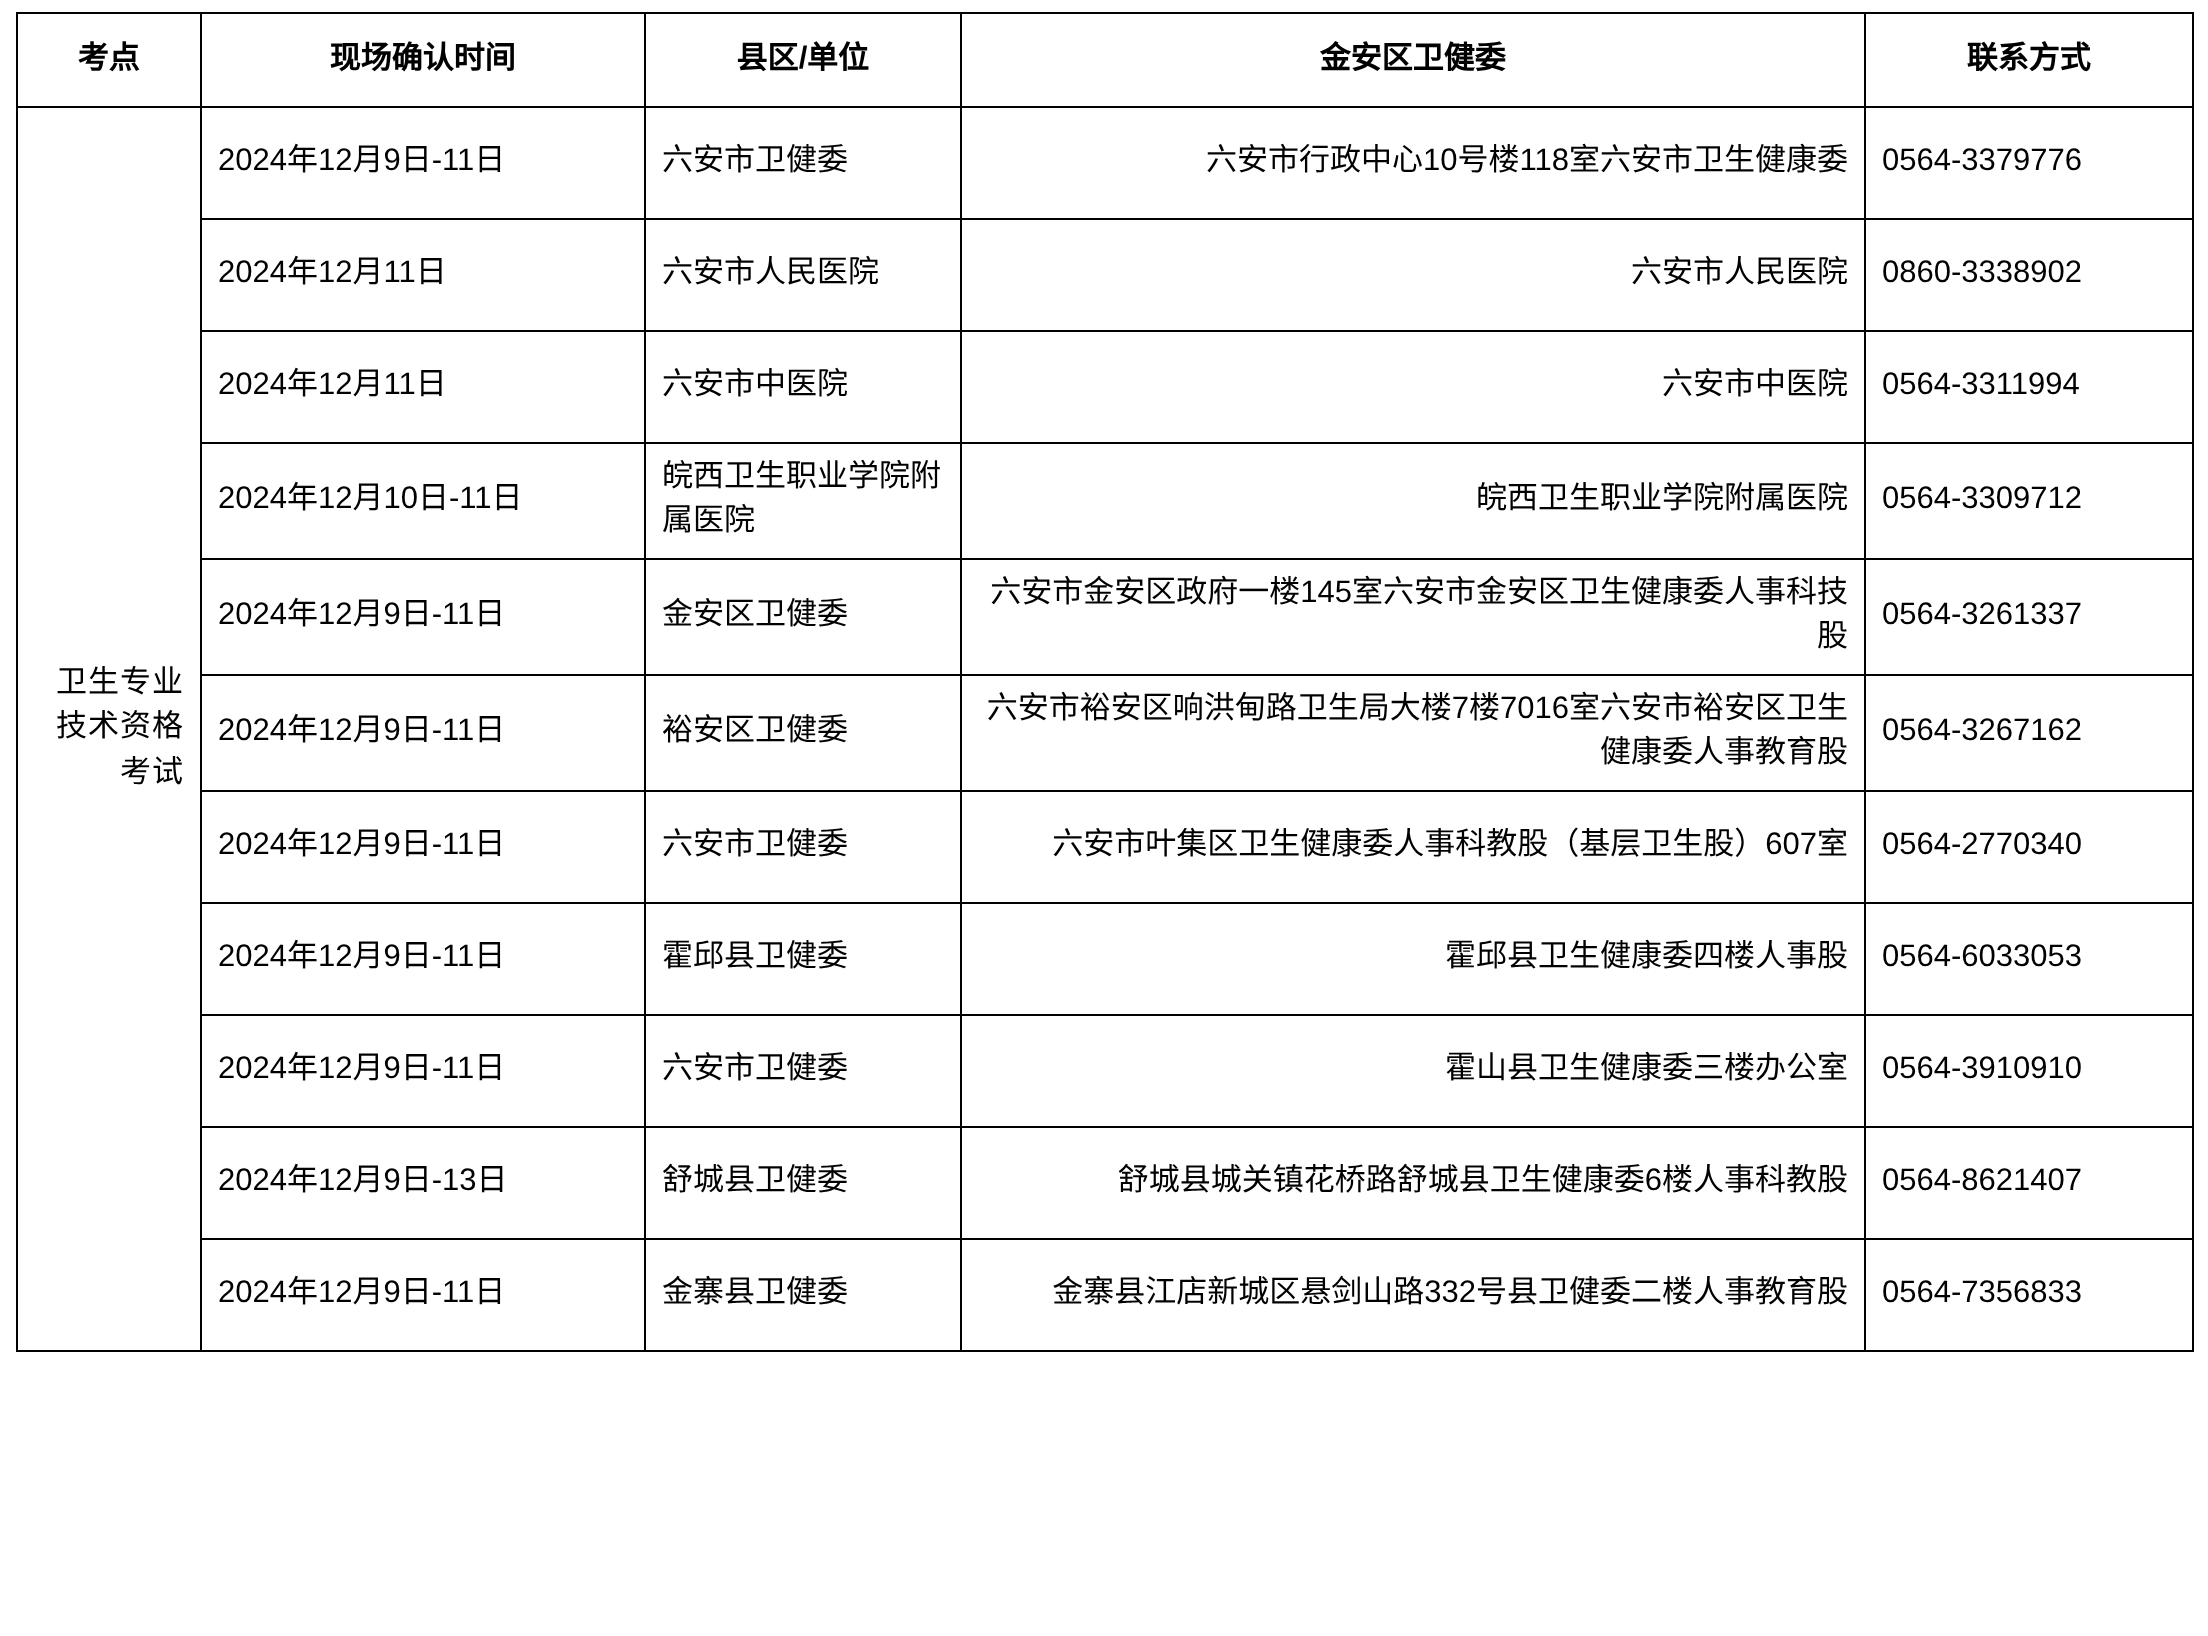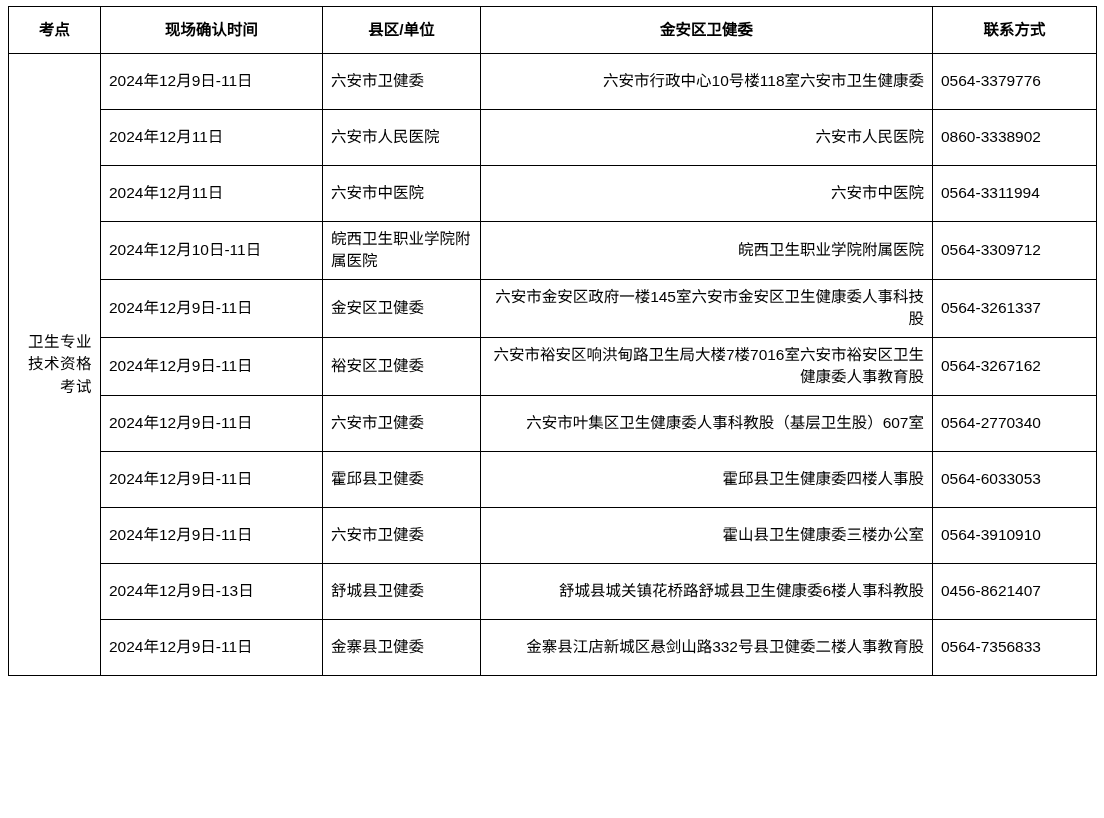--- a/index.html
+++ b/index.html
@@ -144,21 +144,21 @@
       <tr>
         <td class="time-cell">2024年12月9日-11日</td>
         <td class="unit-cell">六安市卫健委</td>
         <td class="address-cell">霍山县卫生健康委三楼办公室</td>
         <td class="contact-cell">0564-3910910</td>
       </tr>
       <tr>
         <td class="time-cell">2024年12月9日-13日</td>
         <td class="unit-cell">舒城县卫健委</td>
         <td class="address-cell">舒城县城关镇花桥路舒城县卫生健康委6楼人事科教股</td>
-        <td class="contact-cell">0456-8621407</td>
+        <td class="contact-cell">0564-8621407</td>
       </tr>
       <tr>
         <td class="time-cell">2024年12月9日-11日</td>
         <td class="unit-cell">金寨县卫健委</td>
         <td class="address-cell">金寨县江店新城区悬剑山路332号县卫健委二楼人事教育股</td>
         <td class="contact-cell">0564-7356833</td>
       </tr>
     </tbody>
   </table>
 </div>

